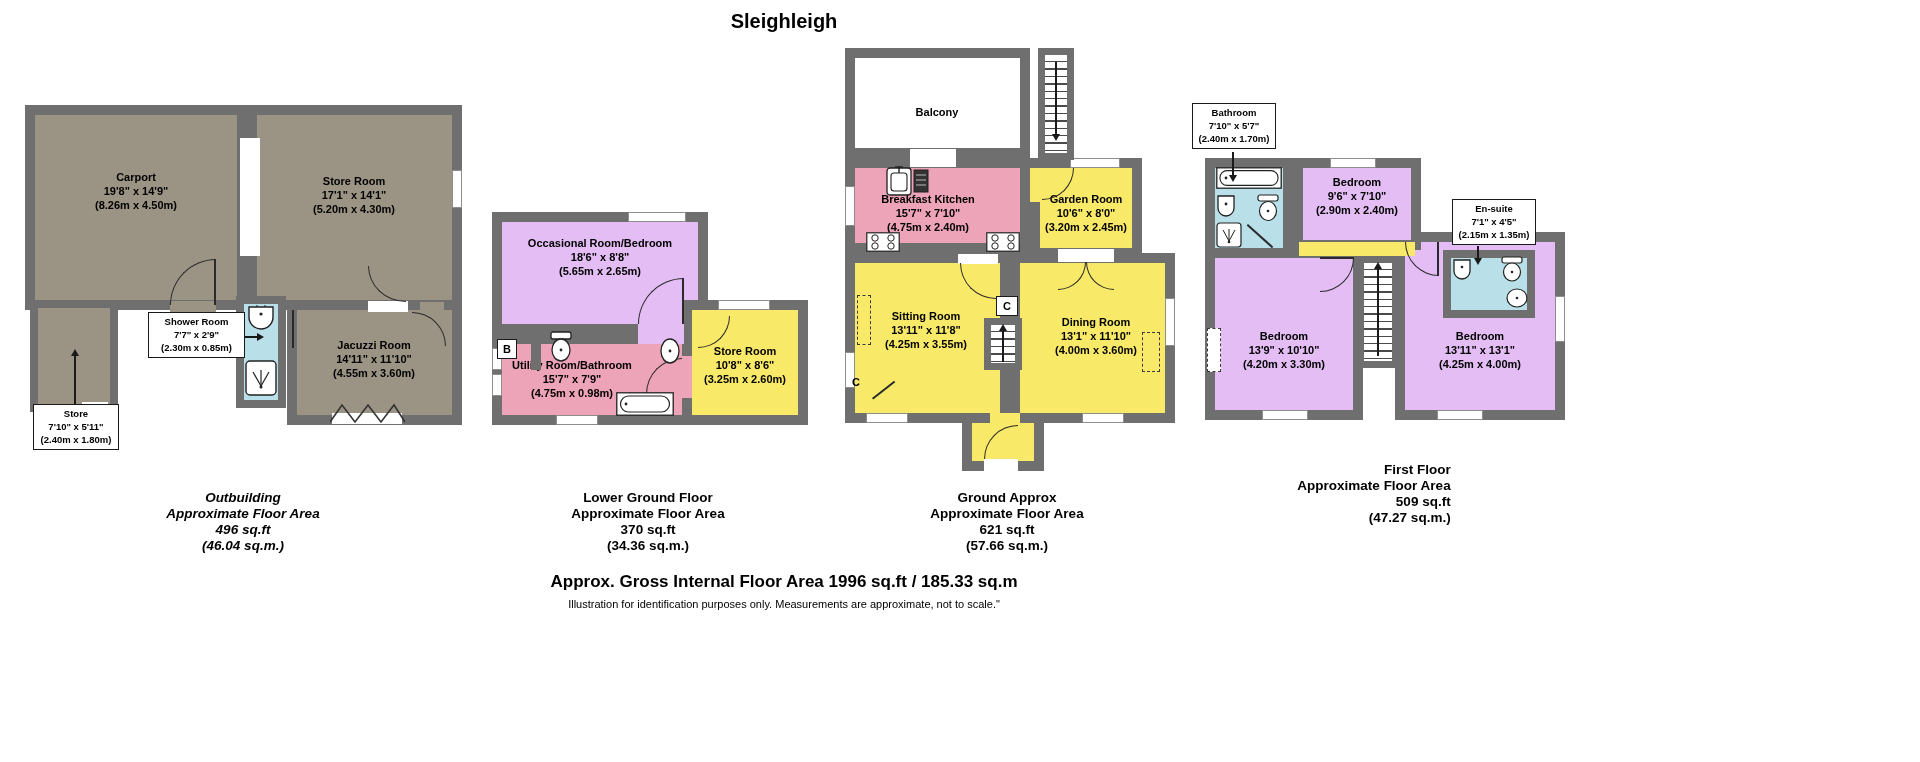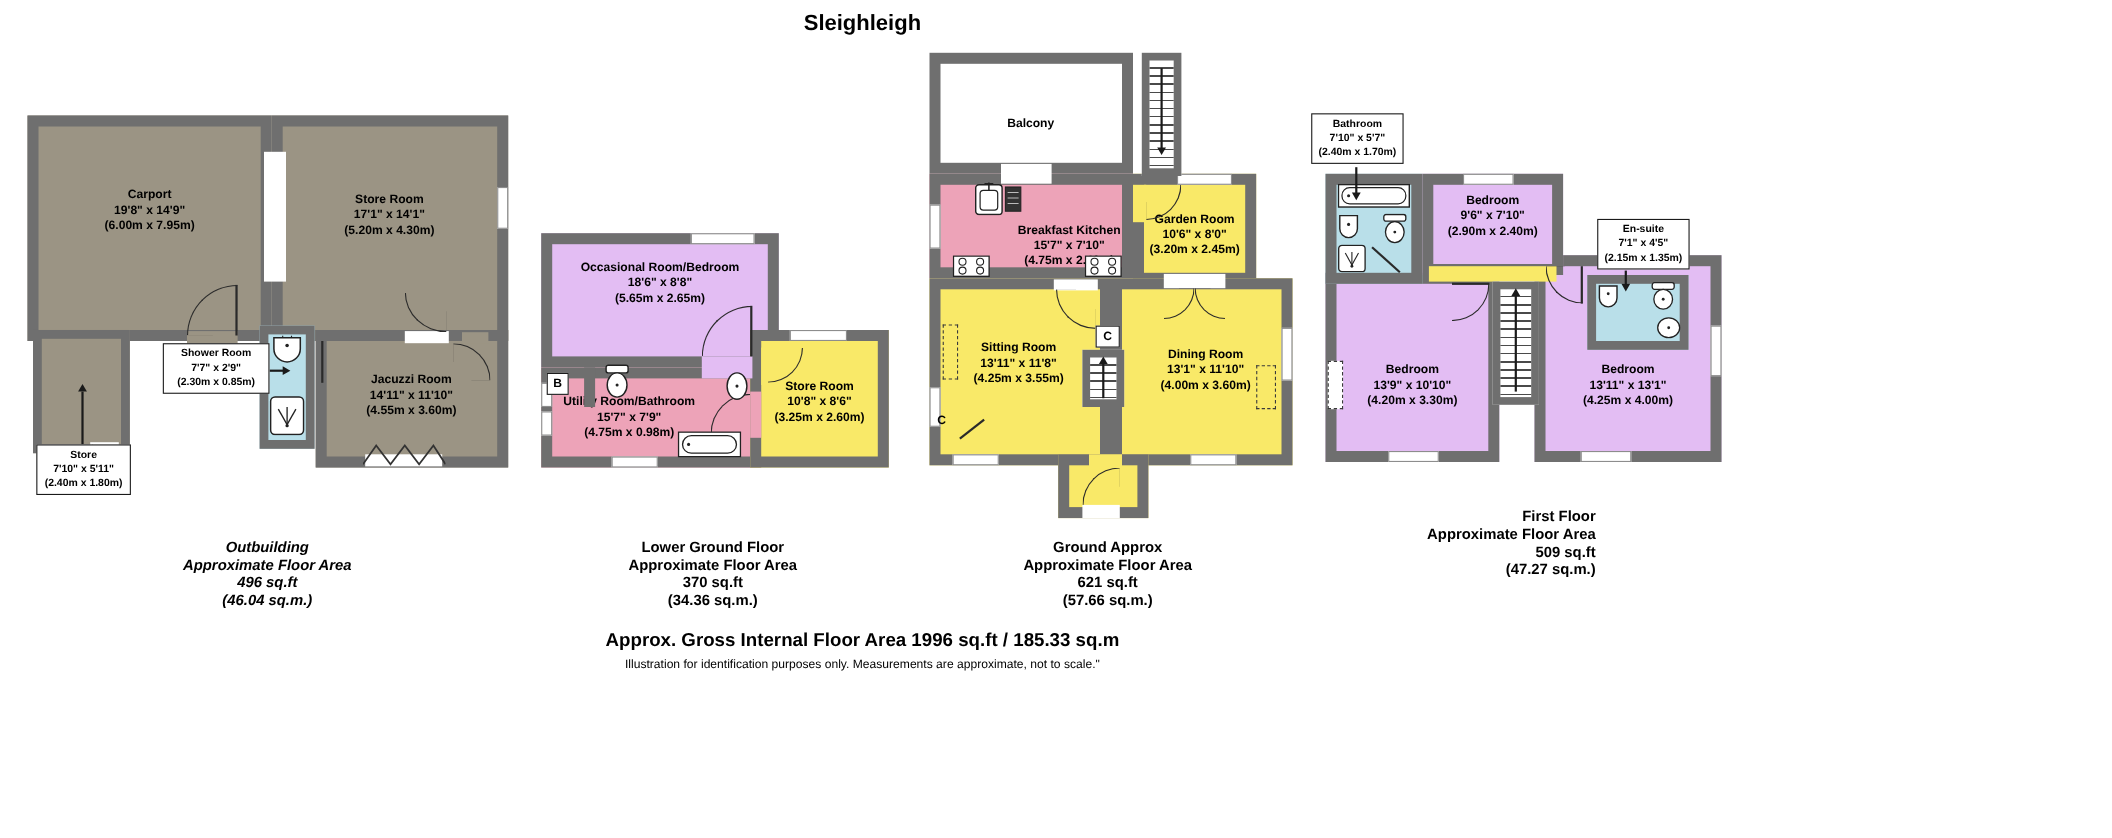--- a/index.html
+++ b/index.html
@@ -90,21 +90,21 @@
     <line x1="16" y1="26" x2="8" y2="12" stroke="#222" stroke-width="1.2"></line>
     <line x1="16" y1="26" x2="24" y2="12" stroke="#222" stroke-width="1.2"></line>
     <line x1="16" y1="26" x2="16" y2="10" stroke="#222" stroke-width="1.2"></line>
     <circle cx="16" cy="27" r="1.5" fill="#222"></circle>
   </svg>
   <div class="leaf" style="left:292px;top:310px;width:2px;height:38px;"></div>
 
   <div class="lbl" style="left:136px;top:192px;">
     <div>Carport</div>
     <div>19'8" x 14'9"</div>
-    <div>(6.00m x 7.95m)</div>
+    <div>(8.26m x 4.50m)</div>
   </div>
   <div class="lbl" style="left:354px;top:196px;">
     <div>Store Room</div>
     <div>17'1" x 14'1"</div>
     <div>(5.20m x 4.30m)</div>
   </div>
   <div class="lbl" style="left:374px;top:360px;">
     <div>Jacuzzi Room</div>
     <div>14'11" x 11'10"</div>
     <div>(4.55m x 3.60m)</div>
@@ -250,21 +250,21 @@
   <div class="room bg-yellow" style="left:962px;top:413px;width:82px;height:58px;"></div>
   <div class="gap bg-yellow" style="left:990px;top:413px;width:30px;height:12px;"></div>
   <div class="gap bg-white" style="left:984px;top:459px;width:34px;height:12px;"></div>
   <div class="arc arc-tl" style="left:984px;top:425px;width:34px;height:34px;"></div>
   <div class="win" style="left:866px;top:413px;width:42px;height:10px;"></div>
   <div class="win" style="left:1082px;top:413px;width:42px;height:10px;"></div>
 
   <div class="lbl" style="left:937px;top:101px;margin-top:12px;">
     <div>Balcony</div>
   </div>
-  <div class="lbl" style="left:972px;top:214px;margin-top:10px;">
+  <div class="lbl" style="left:928px;top:214px;">
     <div>Breakfast Kitchen</div>
     <div>15'7" x 7'10"</div>
     <div>(4.75m x 2.40m)</div>
   </div>
   <div class="lbl" style="left:1086px;top:214px;">
     <div>Garden Room</div>
     <div>10'6" x 8'0"</div>
     <div>(3.20m x 2.45m)</div>
   </div>
   <div class="lbl" style="left:926px;top:331px;">

